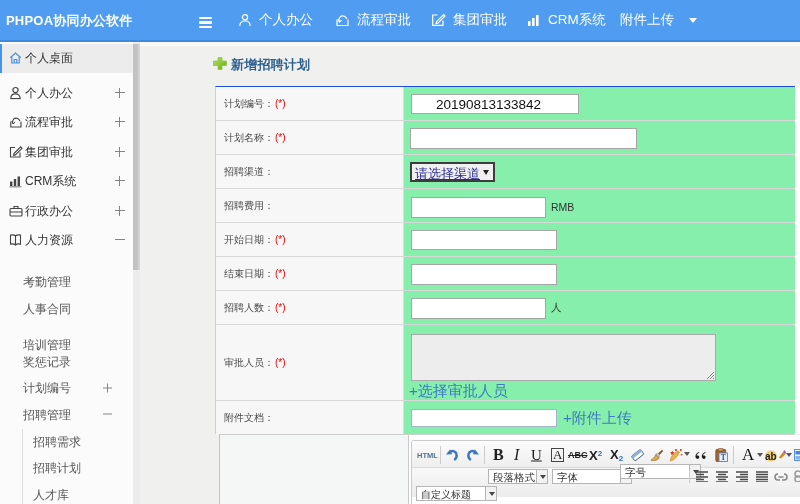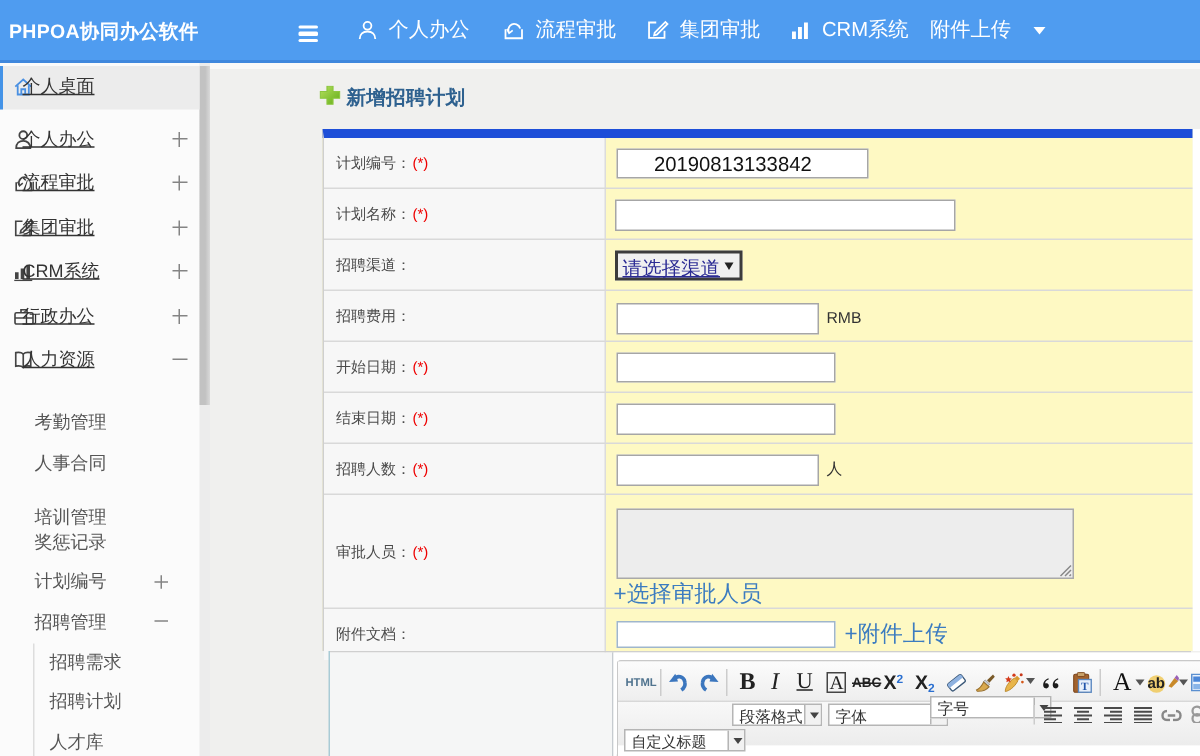--- a/index.html
+++ b/index.html
@@ -13,38 +13,38 @@
 .hbar { position:absolute; left:199px; width:13px; height:2.5px; background:#fff; border-radius:1px; }
 .navitem { position:absolute; top:0; height:40px; color:#fff; font-size:13.5px; line-height:40px; }
 .navitem svg { vertical-align:-3px; margin-right:7px; }
 
 
 #sidebar { position:absolute; left:0; top:42px; width:140px; height:462px; background:#fbfbfb; }
 #sbtrack { position:absolute; left:133px; top:42px; width:7px; height:462px; background:#ececec; }
 #sbthumb { position:absolute; left:133px; top:44px; width:7px; height:226px; background:linear-gradient(to right,#c2c2c2 55%,#d9d9d9); }
 .sbactive { position:absolute; left:0; top:44px; width:133px; height:29px; background:#ececec; }
 .sbitem { position:absolute; left:0; width:133px; height:20px; font-size:12px; color:#333; }
-.sbitem .txt { position:absolute; left:15px; top:50%; transform:translateY(-50%); white-space:nowrap;text-decoration:underline; }
+.sbitem .txt { position:absolute; left:25px; top:50%; transform:translateY(-50%); white-space:nowrap; }
 .sbitem svg { position:absolute; left:9px; top:50%; transform:translateY(-50%); }
 .pm { position:absolute; right:8px; top:50%; transform:translateY(-50%); width:10px; height:10px;
   background:linear-gradient(#848484,#848484) center/10px 1.3px no-repeat, linear-gradient(#848484,#848484) center/1.3px 10px no-repeat; }
 .pmminus { background:linear-gradient(#848484,#848484) center/10px 1.3px no-repeat !important; }
 .sbsub { position:absolute; left:23px; font-size:12px; color:#555; white-space:nowrap; transform:translateY(-50%); }
 .pm2 { position:absolute; left:103px; width:9px; height:9px; transform:translateY(-50%);
   background:linear-gradient(#848484,#848484) center/9px 1.2px no-repeat, linear-gradient(#848484,#848484) center/1.2px 9px no-repeat; }
 .pm2minus { background:linear-gradient(#848484,#848484) center/9px 1.2px no-repeat !important; }
 #subline { position:absolute; left:22px; top:429px; width:1px; height:75px; background:#ddd; }
 .sbsub3 { position:absolute; left:33px; font-size:12px; color:#555; white-space:nowrap; transform:translateY(-50%); }
 
 
 #title-plus { position:absolute; left:213px; top:57px; }
 #title { position:absolute; left:231px; top:56px; font-size:13px; font-weight:bold; color:#2e618f; letter-spacing:0.2px; }
 
 
-#tbl { position:absolute; left:215px; top:86px; width:580px; height:348px; border-top:6px solid #1d4ed8; border-left:1px solid #cfcfcf; background:#fef9c3; }
+#tbl { position:absolute; left:215px; top:86px; width:580px; height:348px; border-top:1px solid #1d4ed8; border-left:1px solid #cfcfcf; background:#86efac; }
 .lblcell { position:absolute; left:0; width:188px; background:#f7f7f7; border-right:1px solid #dcdcdc; }
 .rowline { position:absolute; left:0; width:579px; height:1px; background:#d9d9d9; }
 .lbl { position:absolute; left:8px; font-size:10px; color:#4a4a4a; transform:translateY(-50%); white-space:nowrap; }
 .req { color:#e00; font-size:10px; margin-left:1px; }
 .inp { position:absolute; background:#fff; border:1px solid #a6a6a6; }
 .unit { position:absolute; font-size:10.5px; color:#333; transform:translateY(-50%); }
 .link { position:absolute; font-size:15px; color:#3c7cc0; transform:translateY(-50%); white-space:nowrap; }
 
 
 #sel { position:absolute; left:194px; top:75px; width:85px; height:20px; border:2px solid #3c3c3c; background:#f0f0f0; }

